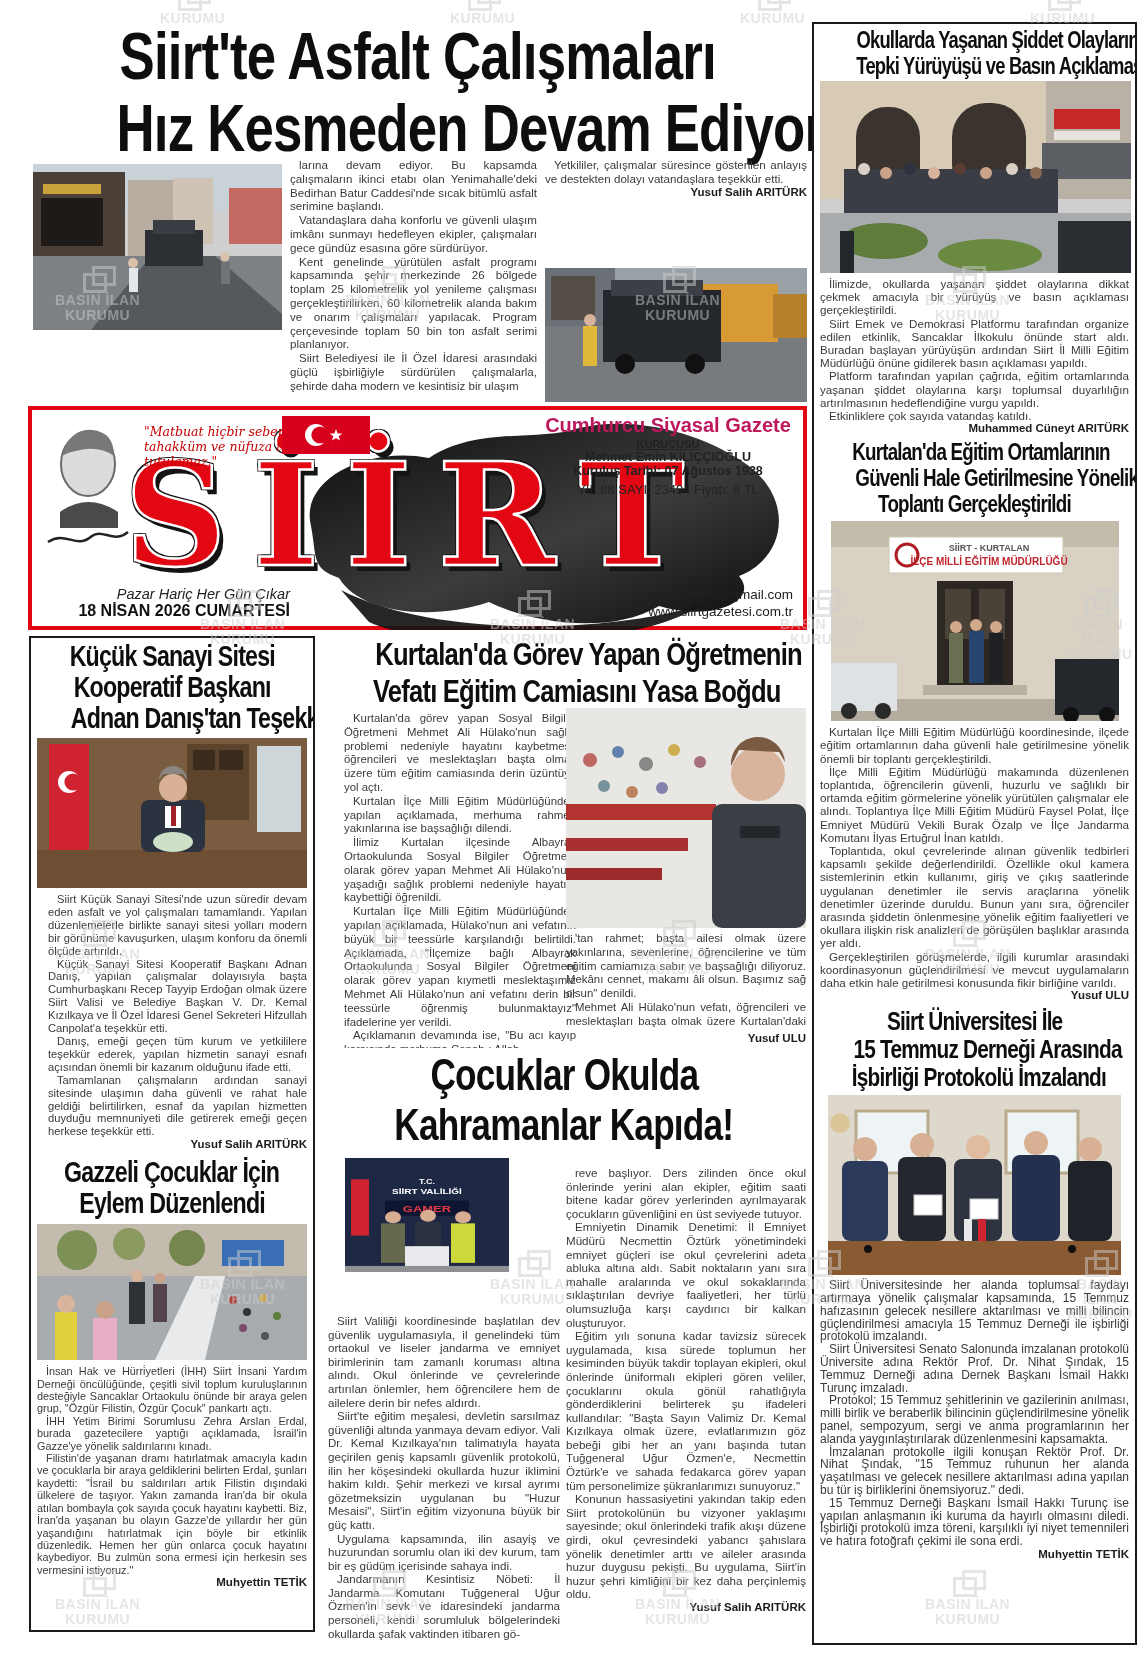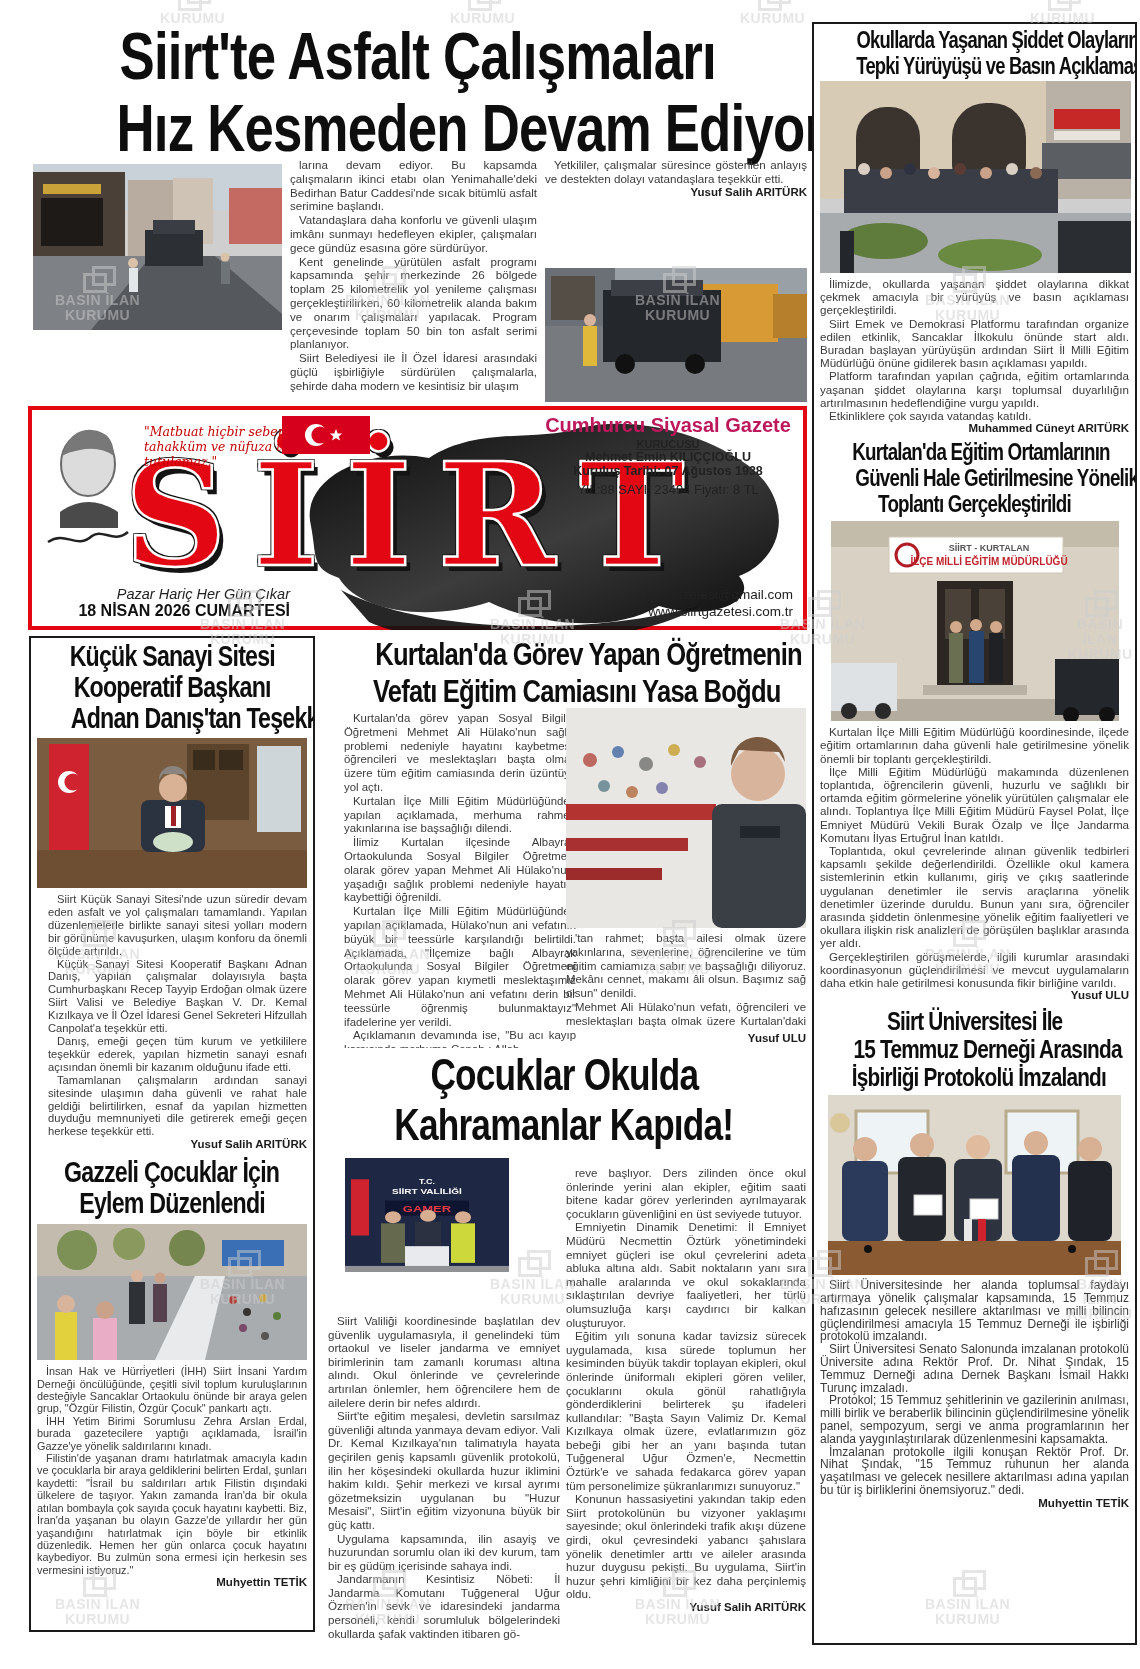--- a/index.html
+++ b/index.html
@@ -416,20 +416,21 @@
         <rect x="150" y="124" width="8" height="22" fill="#cf2330"></rect>
         <circle cx="40" cy="154" r="4" fill="#111111"></circle>
           <circle cx="244" cy="154" r="4" fill="#111111"></circle>
       </svg>
     </div>
     <div class="bt frc">
         <p>Siirt Üniversitesinde her alanda toplumsal faydayı artırmaya yönelik çalışmalar kapsamında, 15 Temmuz hafızasının gelecek nesillere aktarılması ve milli bilincin güçlendirilmesi amacıyla 15 Temmuz Derneği ile işbirliği protokolü imzalandı.</p>
         <p>Siirt Üniversitesi Senato Salonunda imzalanan protokolü Üniversite adına Rektör Prof. Dr. Nihat Şındak, 15 Temmuz Derneği adına Dernek Başkanı İsmail Hakkı Turunç imzaladı.</p>
         <p>Protokol; 15 Temmuz şehitlerinin ve gazilerinin anılması, milli birlik ve beraberlik bilincinin güçlendirilmesine yönelik panel, sempozyum, sergi ve anma programlarının her alanda yaygınlaştırılarak düzenlenmesini kapsamakta.</p>
         <p>İmzalanan protokolle ilgili  konuşan Rektör Prof. Dr. Nihat Şındak, "15 Temmuz ruhunun her alanda yaşatılması ve gelecek nesillere aktarılması adına yapılan bu tür iş birliklerini önemsiyoruz." dedi.</p>
+        <p>15 Temmuz Derneği Başkanı İsmail Hakkı Turunç ise yapılan anlaşmanın iki kuruma da hayırlı olmasını diledi. İşbirliği protokolü imza töreni, karşılıklı iyi niyet temennileri ve hatıra fotoğrafı çekimi ile sona erdi.</p>
       </div>
     <div class="by">Muhyettin TETİK</div>
   </div>
 
   <div class="wm" style="left:160px;top:-16px;">
       <span class="cube"></span>
       <span class="wl">KURUMU</span>
     </div>
   <div class="wm" style="left:450px;top:-16px;">
       <span class="cube"></span>

